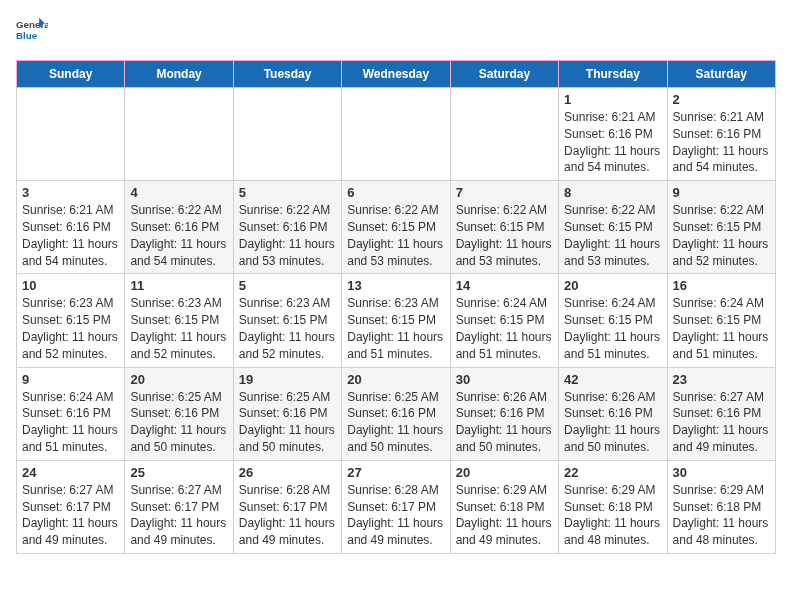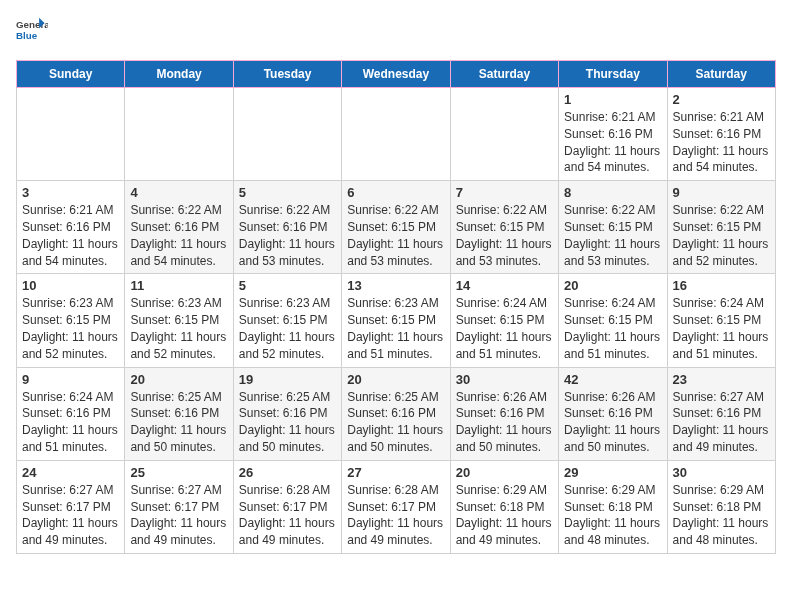--- a/index.html
+++ b/index.html
@@ -287,21 +287,21 @@
 Sunset: 6:17 PM
 Daylight: 11 hours and 49 minutes.</div>
         </td>
         <td>
           <span class="day-number">20</span>
           <div class="cell-info" style="white-space: pre-line;">Sunrise: 6:29 AM
 Sunset: 6:18 PM
 Daylight: 11 hours and 49 minutes.</div>
         </td>
         <td>
-          <span class="day-number">29</span>
+          <span class="day-number">22</span>
           <div class="cell-info" style="white-space: pre-line;">Sunrise: 6:29 AM
 Sunset: 6:18 PM
 Daylight: 11 hours and 48 minutes.</div>
         </td>
         <td>
           <span class="day-number">30</span>
           <div class="cell-info" style="white-space: pre-line;">Sunrise: 6:29 AM
 Sunset: 6:18 PM
 Daylight: 11 hours and 48 minutes.</div>
         </td>

